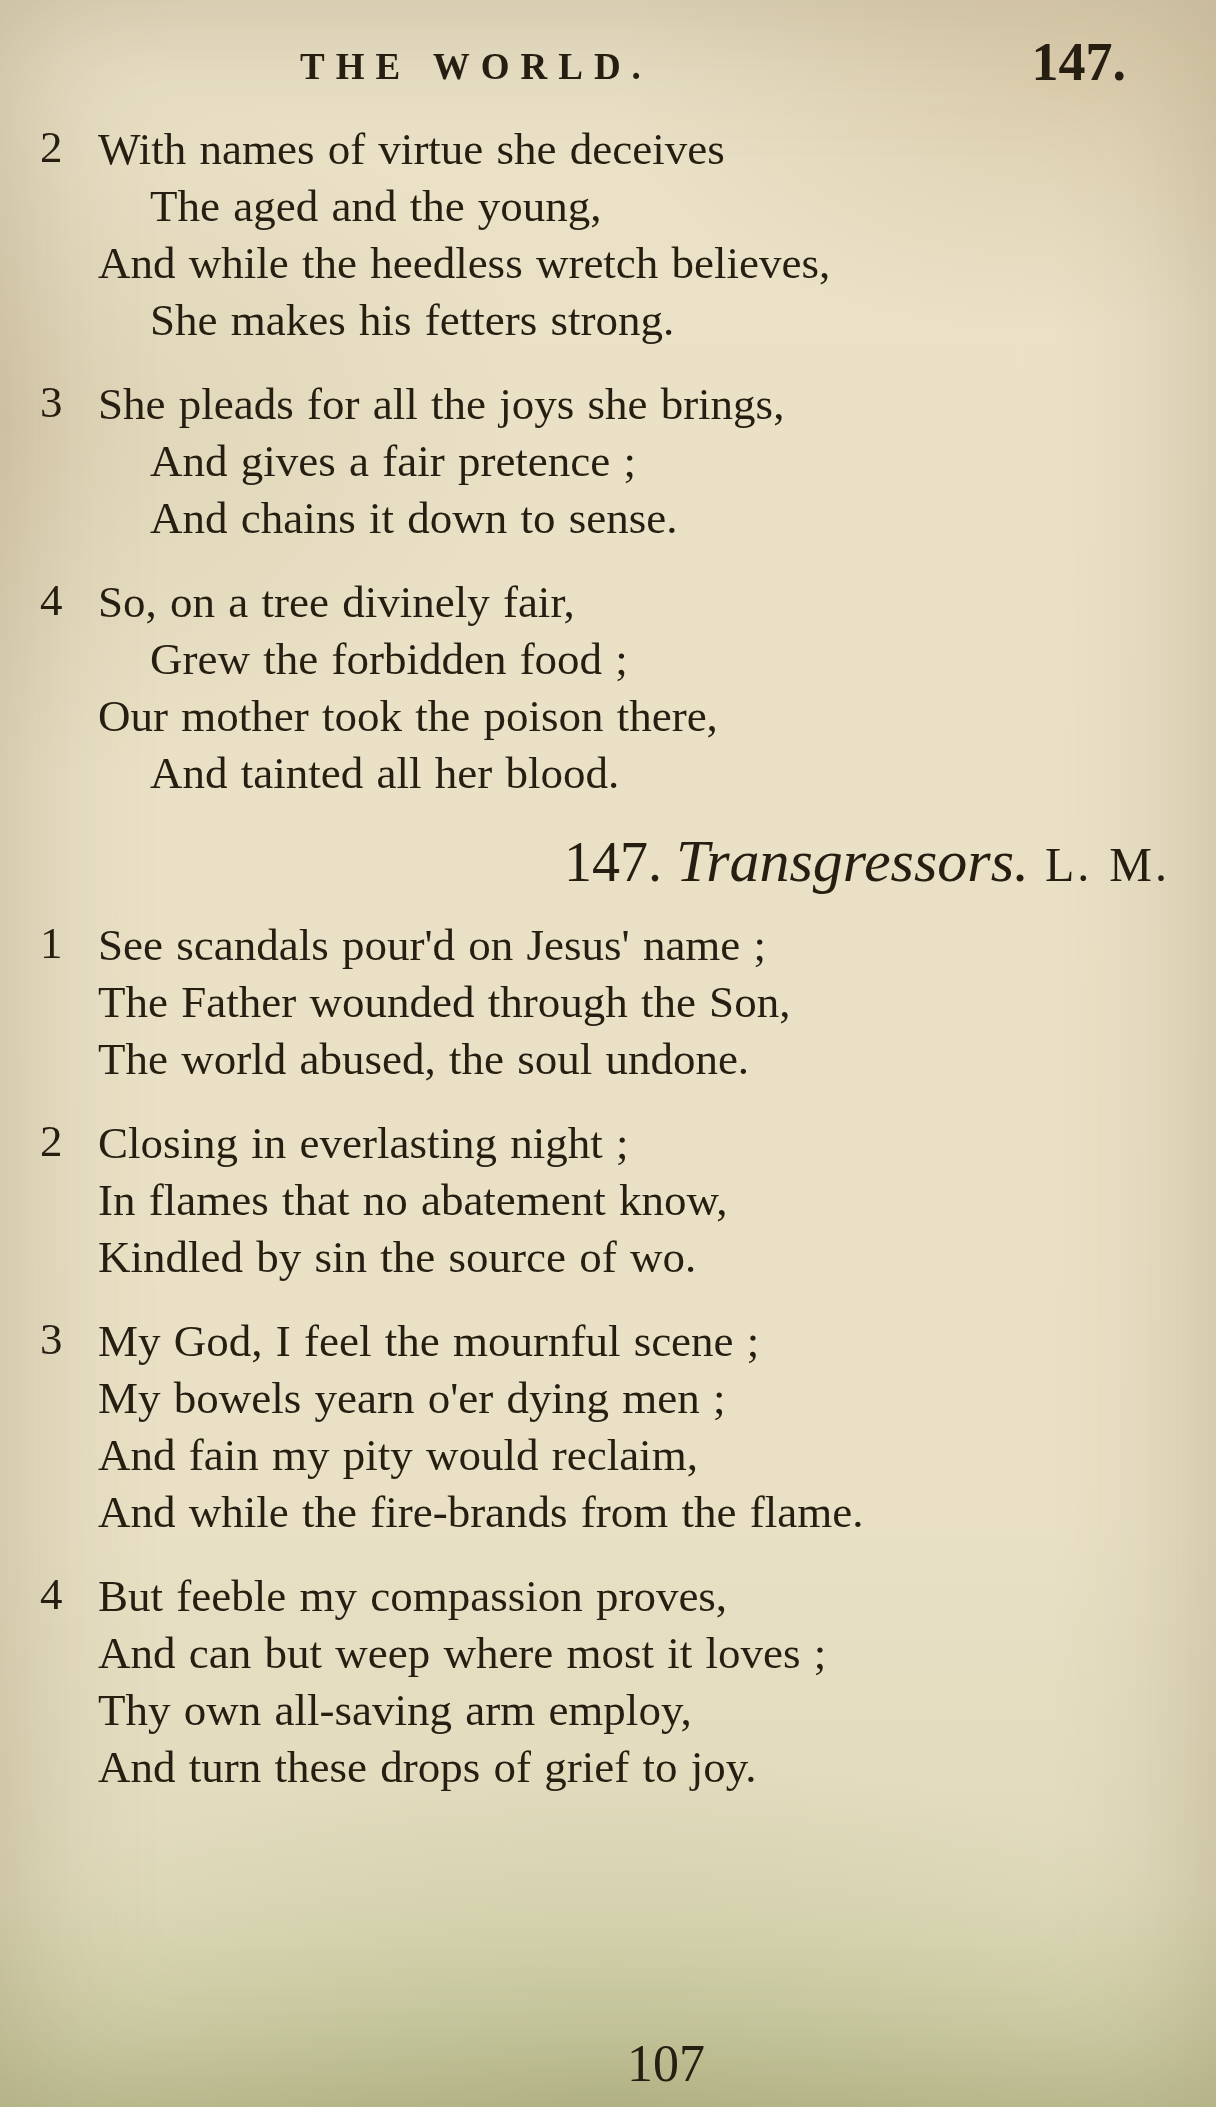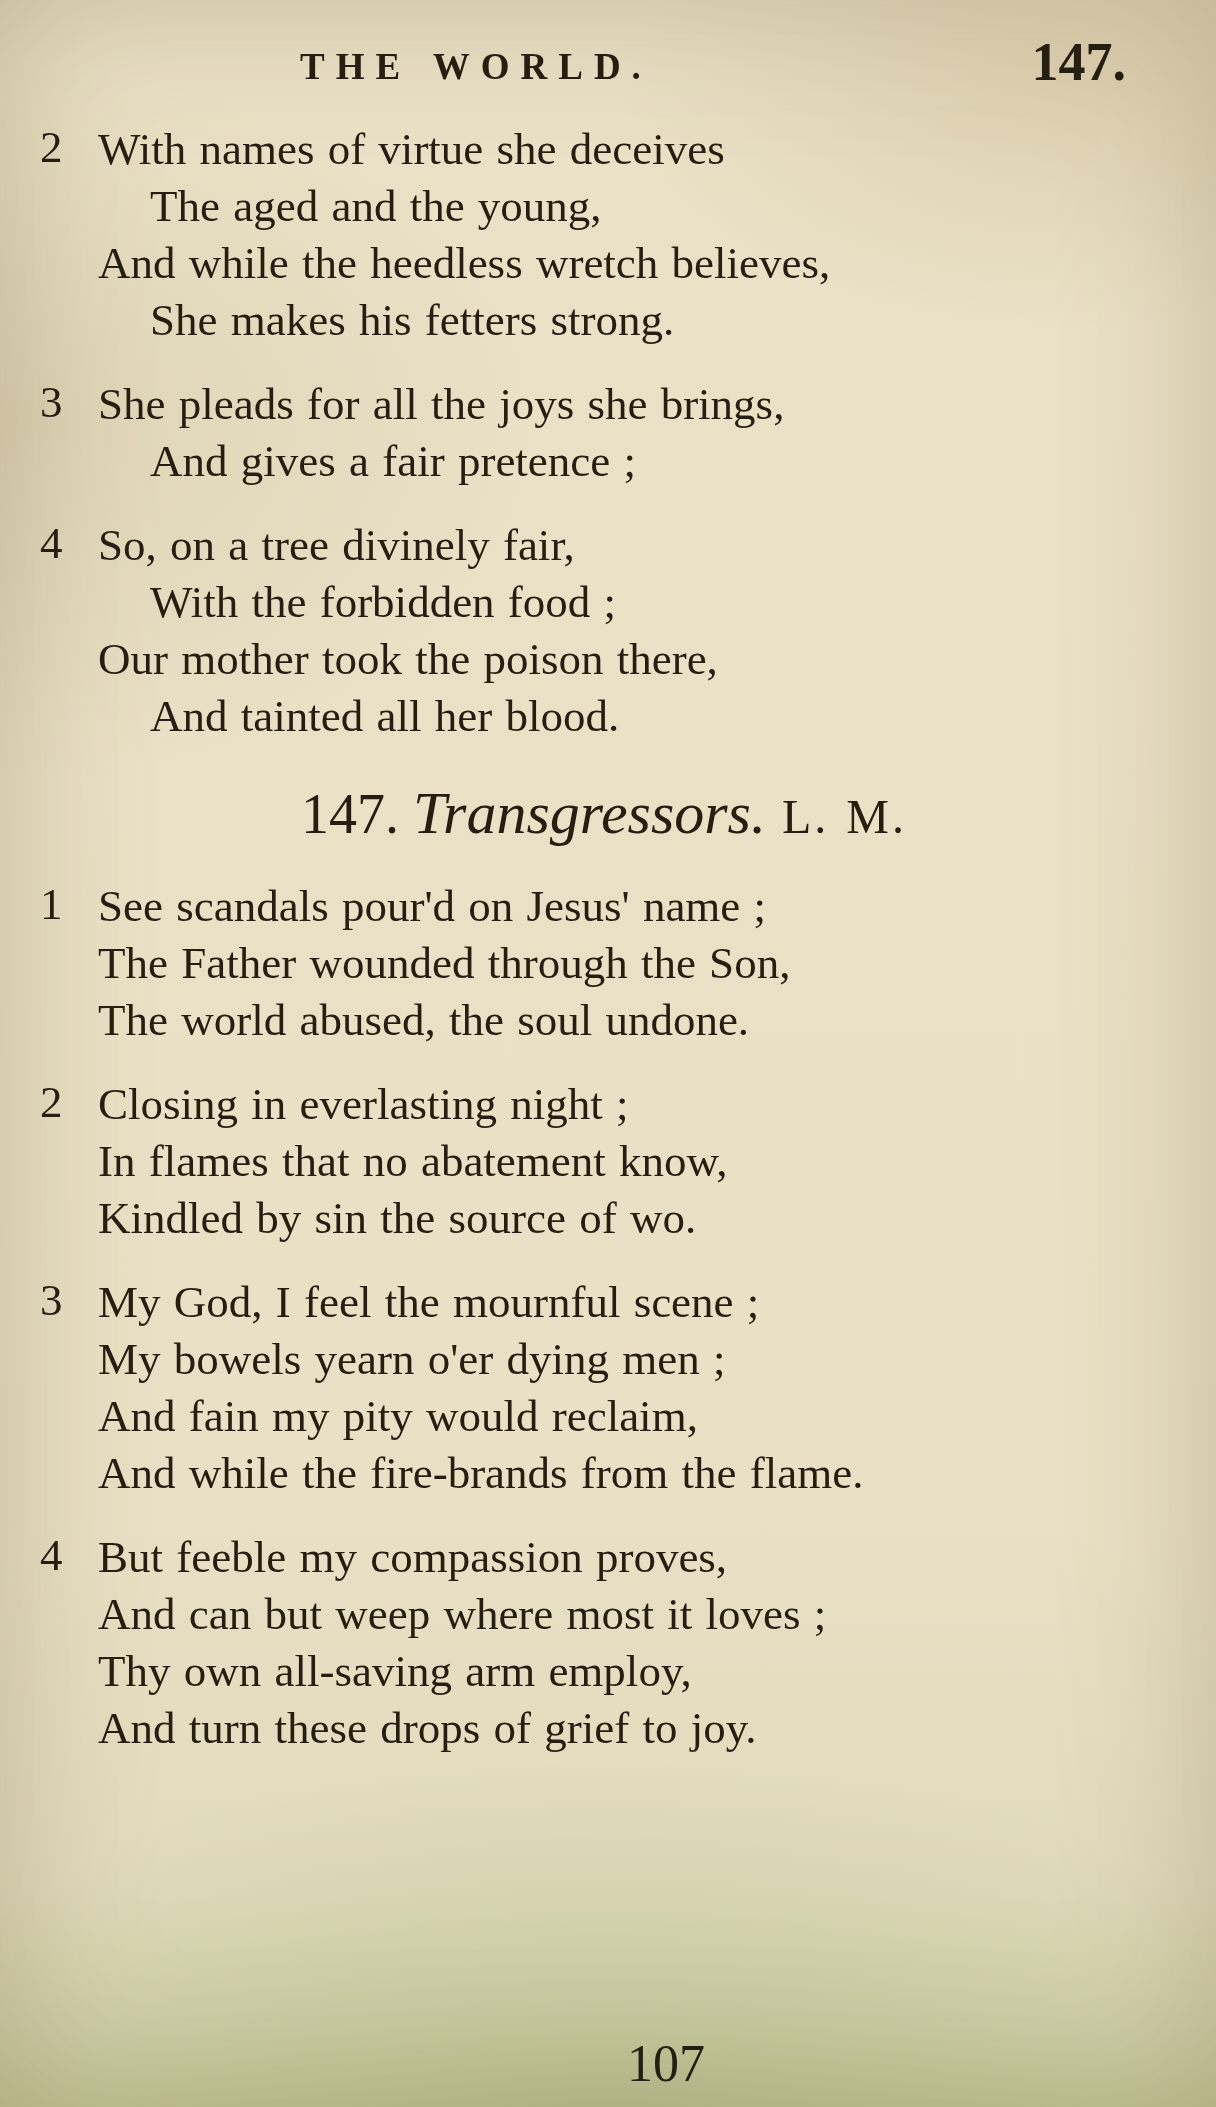--- a/index.html
+++ b/index.html
@@ -35,23 +35,23 @@
   }
 
   .content { margin-top: 6px; }
 
   .verse { position: relative; padding-left: 60px; margin-bottom: 27px; }
   .vnum { position: absolute; left: 2px; top: 0; }
   .line { line-height: 57px; white-space: nowrap; }
   .cm .line.indent { padding-left: 52px; }
 
   .hymn-heading {
-    text-align: center;
+    text-align: right;
     margin: 34px 0 26px 0;
-    line-height: 68px;
+    line-height: 50px;
     white-space: nowrap;
   }
   .hymn-heading .hnum { font-size: 56px; margin-right: 14px; }
   .hymn-heading .htitle { font-size: 60px; font-style: italic; margin-right: 16px; }
   .hymn-heading .hmeter { font-size: 48px; letter-spacing: 3px; }
 
   .footer {
     position: absolute; bottom: 14px; left: 0; width: 100%;
     text-align: center; font-size: 52px;
   }
@@ -74,26 +74,27 @@
       <div class="line">With names of virtue she deceives</div>
       <div class="line indent">The aged and the young,</div>
       <div class="line">And while the heedless wretch believes,</div>
       <div class="line indent">She makes his fetters strong.</div>
     </div>
 
     <div class="verse cm">
       <span class="vnum">3</span>
       <div class="line">She pleads for all the joys she brings,</div>
       <div class="line indent">And gives a fair pretence ;</div>
+      <div class="line indent">And chains it down to sense.</div>
     </div>
 
     <div class="verse cm">
       <span class="vnum">4</span>
       <div class="line">So, on a tree divinely fair,</div>
-      <div class="line indent">With the forbidden food ;</div>
+      <div class="line indent">Grew the forbidden food ;</div>
       <div class="line">Our mother took the poison there,</div>
       <div class="line indent">And tainted all her blood.</div>
     </div>
 
     <div class="hymn-heading">
       <span class="hnum">147.</span><span class="htitle">Transgressors.</span><span class="hmeter">L. M.</span>
     </div>
 
     <div class="verse lm">
       <span class="vnum">1</span>

